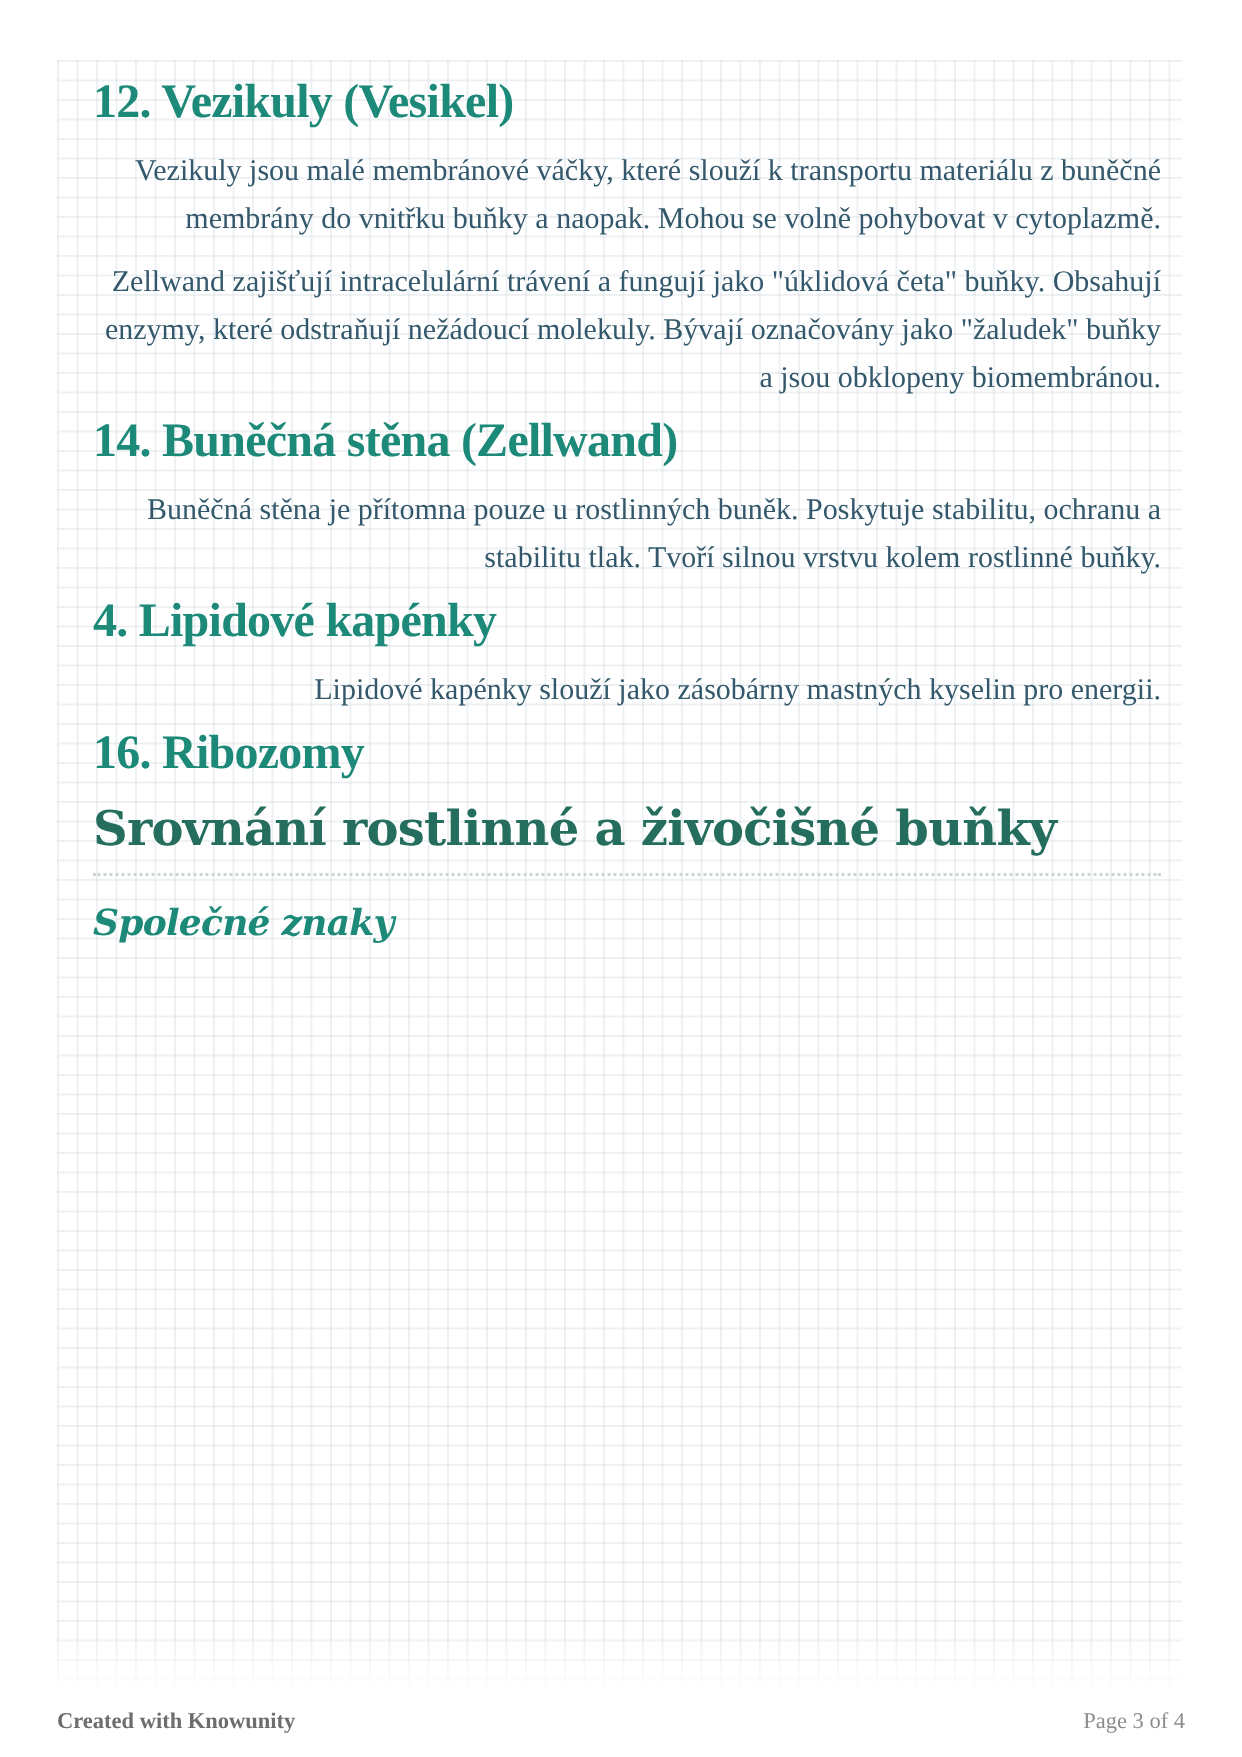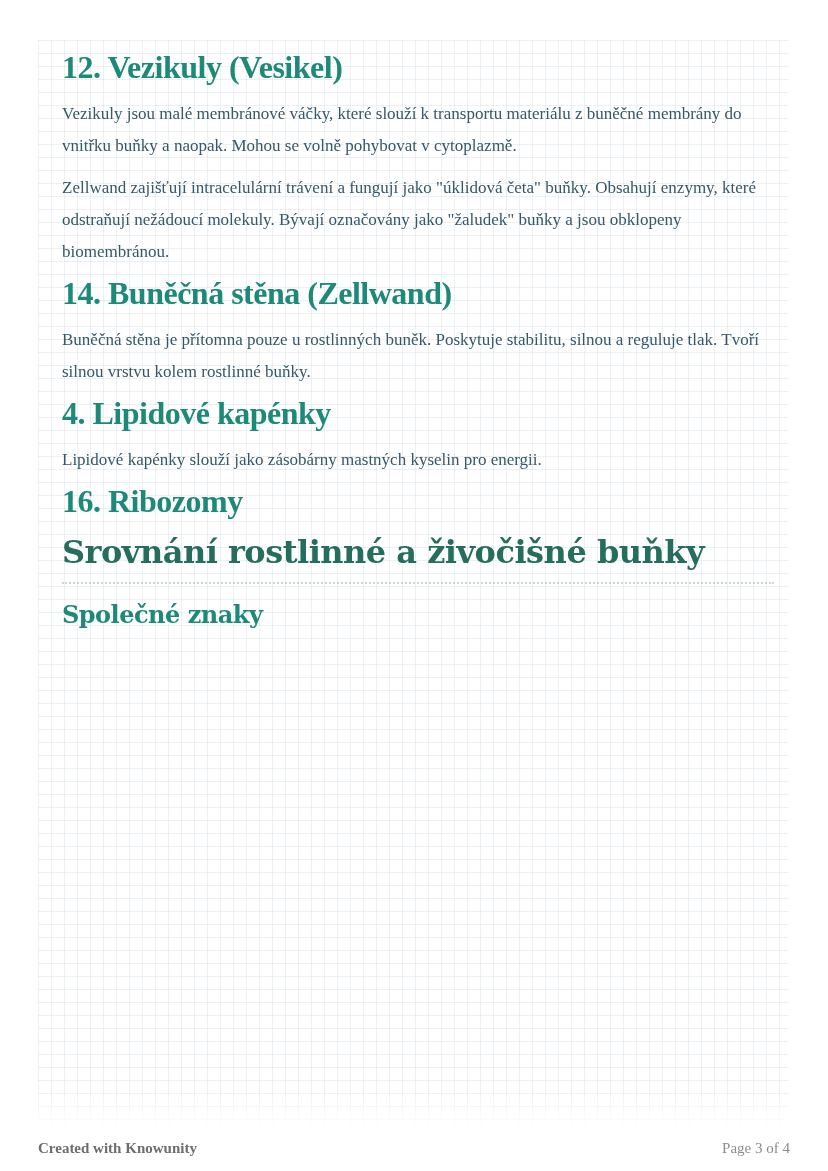--- a/index.html
+++ b/index.html
@@ -38,25 +38,26 @@
   h2.sec-title {
     font-family: Liberation Serif, serif;
     font-weight: bold;
     font-size: 32px;
     line-height: 30px;
     letter-spacing: -0.5px;
     color: #1d8979;
     margin: 4px 0 16px 0;
   }
   p.sec-body {
-    font-size: 17px;
+    font-size: 20px;
     line-height: 32px;
     color: #33586b;
     margin: 0 0 10px 0;
     max-width: 712px;
+    text-align: right;
   }
 
   h1.comparison-title {
     font-family: "DejaVu Serif", serif;
     font-weight: bold;
     font-size: 32px;
     line-height: 40px;
     letter-spacing: -0.5px;
     color: #256e5d;
     margin: 4px 0 0 0;
@@ -64,20 +65,21 @@
     border-bottom: 2px dotted #ccd7d4;
   }
   h2.sub-title {
     font-family: "DejaVu Serif", serif;
     font-weight: bold;
     font-size: 24px;
     line-height: 30px;
     letter-spacing: -0.5px;
     color: #1d8979;
     margin: 16px 0 16px 0;
+    font-style: italic;
   }
 
   ul.features {
     list-style: none;
     margin-top: 8px;
     padding-left: 28px;
   }
   ul.features li {
     font-size: 17px;
     line-height: 32px;
@@ -123,21 +125,21 @@
       <h2 class="sec-title">12. Vezikuly (Vesikel)</h2>
       <p class="sec-body">Vezikuly jsou malé membránové váčky, které slouží k transportu materiálu z buněčné membrány do vnitřku buňky a naopak. Mohou se volně pohybovat v cytoplazmě.</p>
     </section>
 
     <section class="sec">
       <p class="sec-body">Zellwand zajišťují intracelulární trávení a fungují jako "úklidová četa" buňky. Obsahují enzymy, které odstraňují nežádoucí molekuly. Bývají označovány jako "žaludek" buňky a jsou obklopeny biomembránou.</p>
     </section>
 
     <section class="sec">
       <h2 class="sec-title">14. Buněčná stěna (Zellwand)</h2>
-      <p class="sec-body">Buněčná stěna je přítomna pouze u rostlinných buněk. Poskytuje stabilitu, silnou a reguluje tlak. Tvoří silnou vrstvu kolem rostlinné buňky.</p>
+      <p class="sec-body">Buněčná stěna je přítomna pouze u rostlinných buněk. Poskytuje stabilitu, ochranu a stabilitu tlak. Tvoří silnou vrstvu kolem rostlinné buňky.</p>
     </section>
 
     <section class="sec">
       <h2 class="sec-title">4. Lipidové kapénky</h2>
       <p class="sec-body">Lipidové kapénky slouží jako zásobárny mastných kyselin pro energii.</p>
     </section>
 
     <section class="sec">
       <h2 class="sec-title">16. Ribozomy</h2>
     </section>

